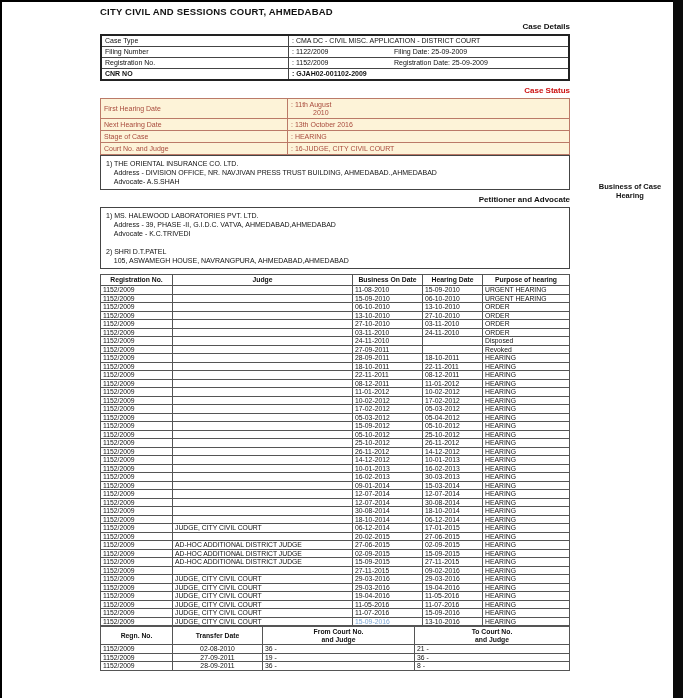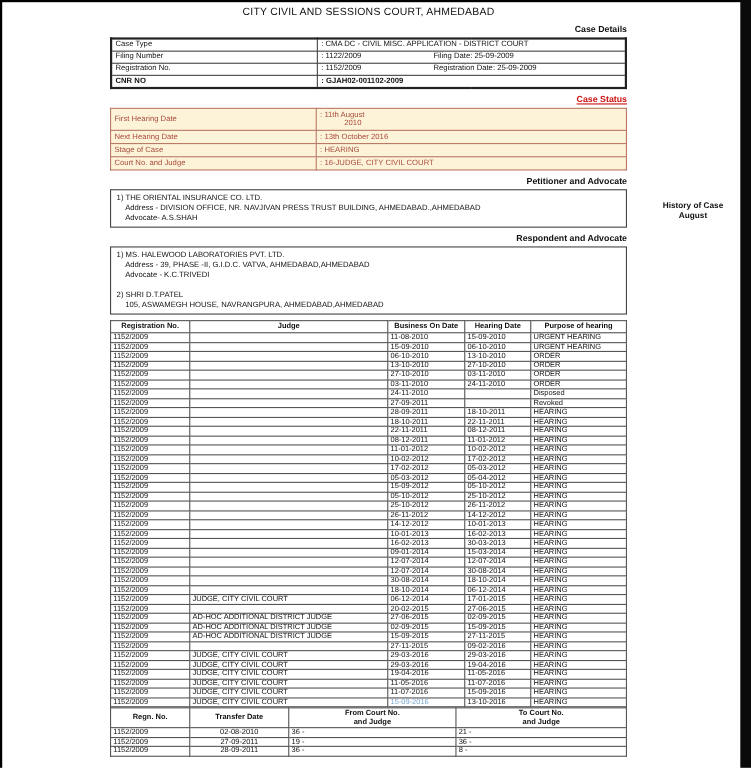--- a/index.html
+++ b/index.html
@@ -10,23 +10,23 @@
   }
   html,body{margin:0;padding:0;}
   body{
     width:683px;height:698px;position:relative;background:#ffffff;
     font-family:"Liberation Sans", sans-serif;color:#111;overflow:hidden;
   }
   .frame-top{position:absolute;top:0;left:0;width:683px;height:2px;background:#000;}
   .frame-left{position:absolute;top:0;left:0;width:2px;height:698px;background:#000;}
   .frame-right{position:absolute;top:0;right:0;width:10px;height:698px;background:#0a0a0a;}
   .content{position:absolute;left:100px;top:2px;width:470px;}
-  .page-title{font-size:9.5px;font-weight:normal;text-align:center;margin:4px 0 3px 0;letter-spacing:.2px;}
+  .page-title{font-size:9.5px;font-weight:bold;margin:4px 0 3px 0;letter-spacing:.2px;}
   .section-heading{font-size:8px;font-weight:bold;text-align:right;margin:5px 0 3px 0;}
-  .section-heading.red{color:var(--heading-red);text-decoration:underline;}
+  .section-heading.red{color:var(--heading-red);}
   table{border-collapse:collapse;width:100%;table-layout:fixed;}
   
   .details-table{border:2px solid #222;font-size:7px;}
   .details-table td{border:1px solid #444;padding:1px 3px;line-height:8px;overflow:hidden;white-space:nowrap;}
   .details-table .lbl{width:180px;}
   .details-table .val-part{display:inline-block;width:102px;}
   .details-table .cnr td{font-weight:bold;}
   
   .status-table{border:1px solid var(--status-text);background:var(--status-bg);color:var(--status-text);font-size:7px;margin-top:2px;}
   .status-table td{border:1px solid #bb7a68;padding:1.5px 3px;line-height:8px;}
@@ -57,21 +57,21 @@
   .transfer-table col.t-from{width:152px;}
   .transfer-table col.t-to{width:auto;}
 </style>
 </head>
 <body>
 
 <div class="frame-top"></div>
 <div class="frame-left"></div>
 <div class="frame-right"></div>
 
-<div class="history-label">History of Case August</div>
+<div class="history-label">Business of Case Hearing</div>
 
 <div class="content">
 
   <div class="page-title">CITY CIVIL AND SESSIONS COURT, AHMEDABAD</div>
 
   <div class="section-heading">Case Details</div>
   <table class="details-table">
     <tbody>
         <tr>
       <td class="lbl">Case Type</td>
@@ -110,24 +110,23 @@
       <td class="lbl">Stage of Case</td>
       <td>: HEARING</td>
     </tr>
     <tr>
       <td class="lbl">Court No. and Judge</td>
       <td>: 16-JUDGE, CITY CIVIL COURT</td>
     </tr>
   </tbody>
     </table>
 
+  <div class="party-box"><div class="line">1) THE ORIENTAL INSURANCE CO. LTD.</div><div class="line">    Address - DIVISION OFFICE, NR. NAVJIVAN PRESS TRUST BUILDING, AHMEDABAD.,AHMEDABAD</div><div class="line">    Advocate- A.S.SHAH</div></div>
+
   <div class="section-heading">Petitioner and Advocate</div>
-  <div class="party-box"><div class="line">1) THE ORIENTAL INSURANCE CO. LTD.</div><div class="line">    Address - DIVISION OFFICE, NR. NAVJIVAN PRESS TRUST BUILDING, AHMEDABAD.,AHMEDABAD</div><div class="line">    Advocate- A.S.SHAH</div></div>
-
-  <div class="section-heading">Respondent and Advocate</div>
   <div class="party-box"><div class="line">1) MS. HALEWOOD LABORATORIES PVT. LTD.</div><div class="line">    Address - 39, PHASE -II, G.I.D.C. VATVA, AHMEDABAD,AHMEDABAD</div><div class="line">    Advocate - K.C.TRIVEDI</div><div class="line">&nbsp;</div><div class="line">2) SHRI D.T.PATEL</div><div class="line">    105, ASWAMEGH HOUSE, NAVRANGPURA, AHMEDABAD,AHMEDABAD</div></div>
 
   <table class="history-table">
     <colgroup>
       <col class="c-reg">
         <col class="c-judge">
         <col class="c-bus">
         <col class="c-hear">
         <col class="c-purp">
     </colgroup>

